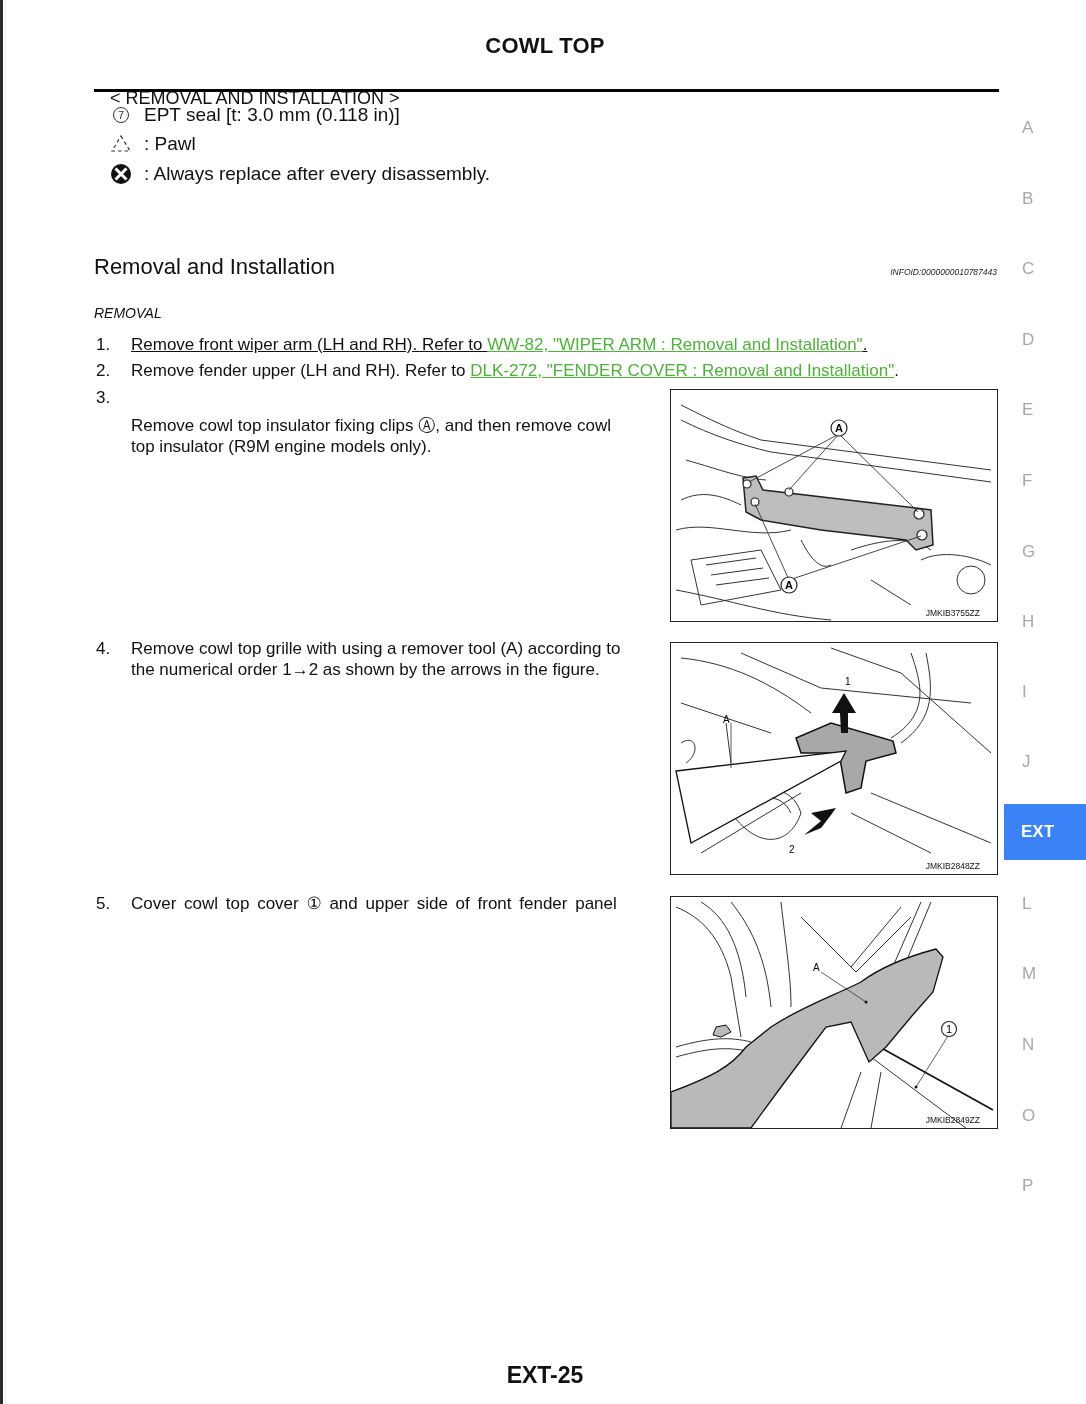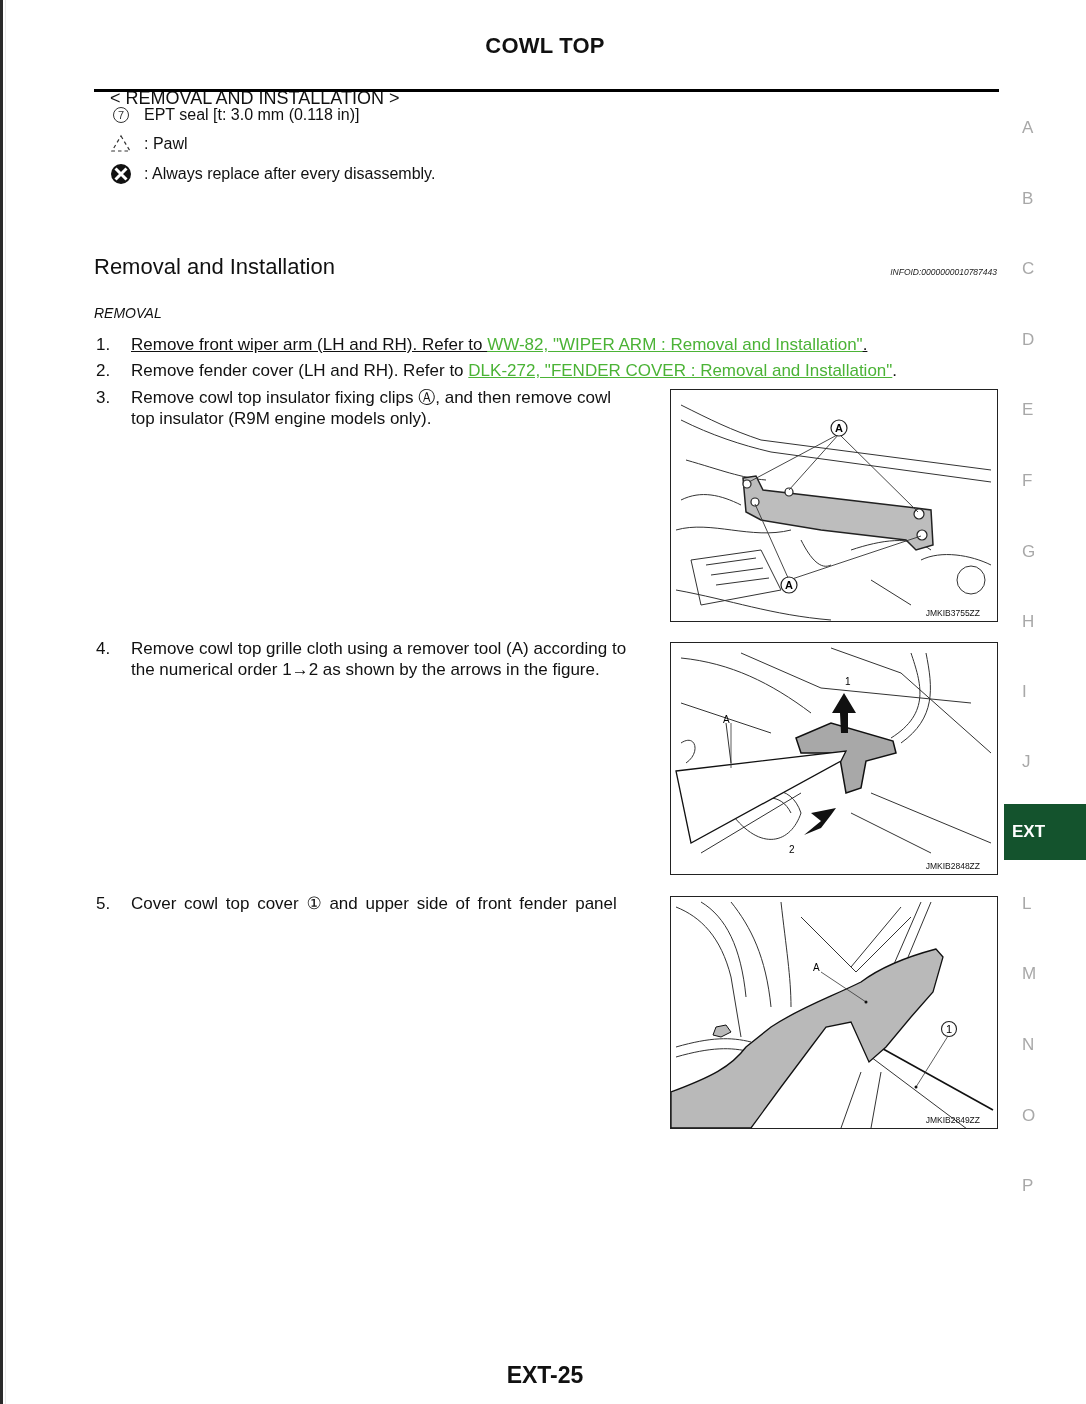--- a/index.html
+++ b/index.html
@@ -11,38 +11,38 @@
   .left-edge { position: absolute; left: 0; top: 0; width: 3px; height: 1404px; background: #2a2a2a; }
   .left-edge2 { position: absolute; left: 5px; top: 0; width: 1px; height: 1404px; background: #eaeaea; }
 
   .title { position: absolute; left: 0; width: 1090px; top: 33px; text-align: center; font-weight: bold; font-size: 22px; letter-spacing: 0.2px; }
   .breadcrumb { position: absolute; left: 110px; top: 66px; font-size: 18px; margin-top: 22px; }
   .rule { position: absolute; left: 94px; top: 89px; width: 905px; height: 3px; background: #000; }
 
   .legend { position: absolute; left: 108px; top: 100px; }
   .legend-row { position: relative; height: 29.5px; display: flex; align-items: center; }
   .legend-icon { width: 26px; height: 22px; display: inline-flex; align-items: center; justify-content: center; margin-right: 10px; }
-  .legend-text { font-size: 16px; }
+  .legend-text { font-size: 19px; }
 
   .section-title { position: absolute; left: 94px; top: 254px; font-size: 22px; }
   .infoid { position: absolute; right: 89px; top: 267px; font-size: 8.5px; font-style: italic; color: #222; }
   .sub-title { position: absolute; left: 94px; top: 305px; font-size: 14px; font-style: italic; }
 
   .step { position: absolute; left: 96px; font-size: 17px; line-height: 21px; }
   .step .num { position: absolute; left: 0; top: 0; }
   .step .body { position: absolute; left: 35px; top: 0; }
   .link { color: #4bb336; text-decoration: underline; }
 
   .figure { position: absolute; left: 670px; width: 326px; height: 231px; border: 1.5px solid #222; background: #fff; overflow: hidden; }
   .figure svg { position: absolute; left: 0; top: 0; }
   .fig-code { position: absolute; right: 17px; bottom: 3px; font-size: 8.5px; color: #111; margin-top: 44px; }
 
   .side-tabs { position: absolute; left: 1004px; top: 0; width: 82px; }
   .side-tab { position: absolute; left: 0; width: 82px; text-align: left; padding-left: 18px; box-sizing: border-box; font-size: 17px; color: #a8a8a8; }
-  .side-tab.active { background: #14532d; color: #fff; font-weight: bold; height: 56px; line-height: 56px; padding-left: 8px; font-size: 17px; }
+  .side-tab.active { background: #3b82f6; color: #fff; font-weight: bold; height: 56px; line-height: 56px; padding-left: 17px; font-size: 17px; }
 
   .page-num { position: absolute; left: 0; width: 1090px; top: 1362px; text-align: center; font-weight: bold; font-size: 23px; }
 </style>
 </head>
 <body>
 
 <div class="left-edge"></div>
 <div class="left-edge2"></div>
 
 <div class="title">COWL TOP</div>
@@ -81,35 +81,35 @@
 <div class="section-title">Removal and Installation</div>
 <div class="infoid">INFOID:0000000010787443</div>
 <div class="sub-title">REMOVAL</div>
 
 <div class="step" style="top:334px; width:900px;">
   <span class="num">1.</span>
   <span class="body" style="white-space:nowrap;text-decoration:underline;"><span>Remove front wiper arm (LH and RH). Refer to </span><a class="link">WW-82, "WIPER ARM : Removal and Installation"</a><span>.</span></span>
 </div>
 <div class="step" style="top:360px; width:900px;">
   <span class="num">2.</span>
-  <span class="body" style="white-space:nowrap;"><span>Remove fender cover (LH and RH). Refer to </span><a class="link">DLK-272, "FENDER COVER : Removal and Installation"</a><span>.</span></span>
+  <span class="body" style="white-space:nowrap;"><span>Remove fender upper (LH and RH). Refer to </span><a class="link">DLK-272, "FENDER COVER : Removal and Installation"</a><span>.</span></span>
 </div>
 
 <div class="step" style="top:387px; width:570px;">
   <span class="num">3.</span>
   <div class="body" style="width:530px;">
-    <div style="white-space:nowrap;">Remove cowl top insulator fixing clips Ⓐ, and then remove cowl</div>
+    <div style="white-space:nowrap;margin-top:28px;">Remove cowl top insulator fixing clips Ⓐ, and then remove cowl</div>
     <div style="white-space:nowrap;">top insulator (R9M engine models only).</div>
   </div>
 </div>
 
 <div class="step" style="top:638px; width:570px;">
   <span class="num">4.</span>
   <div class="body" style="width:530px;">
-    <div style="white-space:nowrap;">Remove cowl top grille cloth using a remover tool (A) according to</div>
+    <div style="white-space:nowrap;">Remove cowl top grille with using a remover tool (A) according to</div>
     <div style="white-space:nowrap;">the numerical order 1→2 as shown by the arrows in the figure.</div>
   </div>
 </div>
 
 <div class="step" style="top:893px; width:570px;">
   <span class="num">5.</span>
   <div class="body" style="width:530px;">
     <div style="white-space:nowrap; word-spacing:3px;">Cover cowl top cover ① and upper side of front fender panel</div>
   </div>
 </div>

